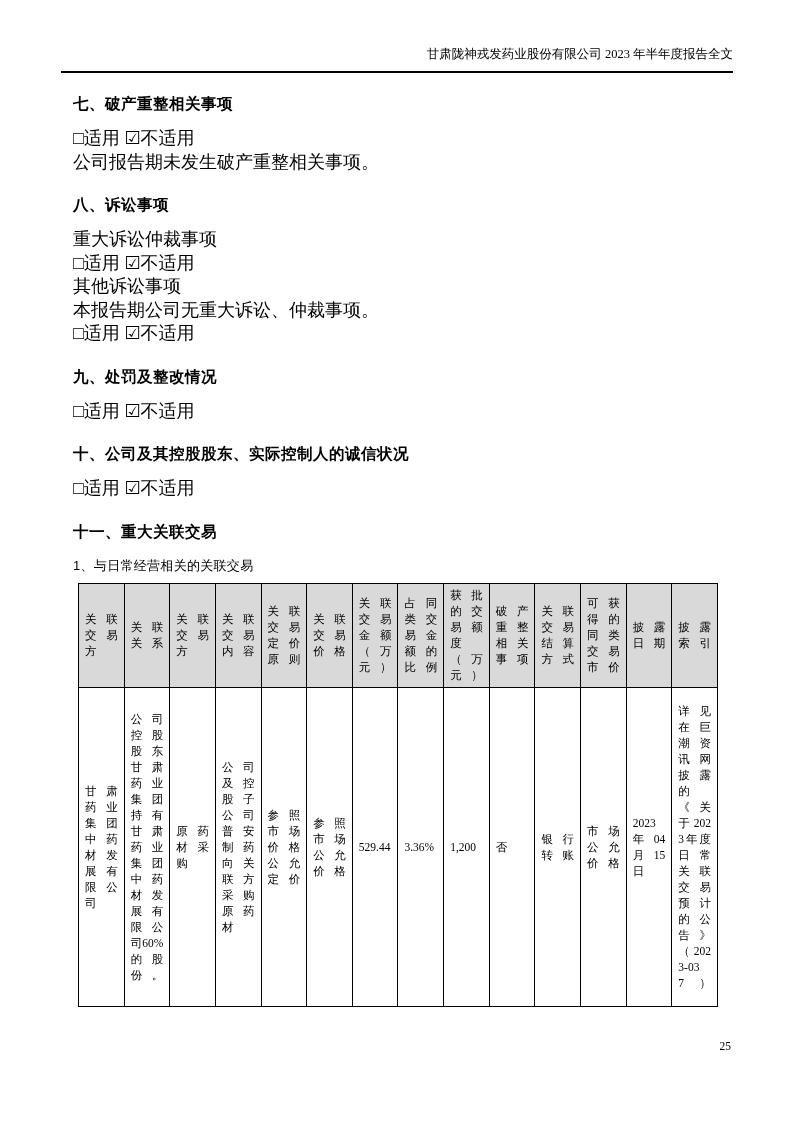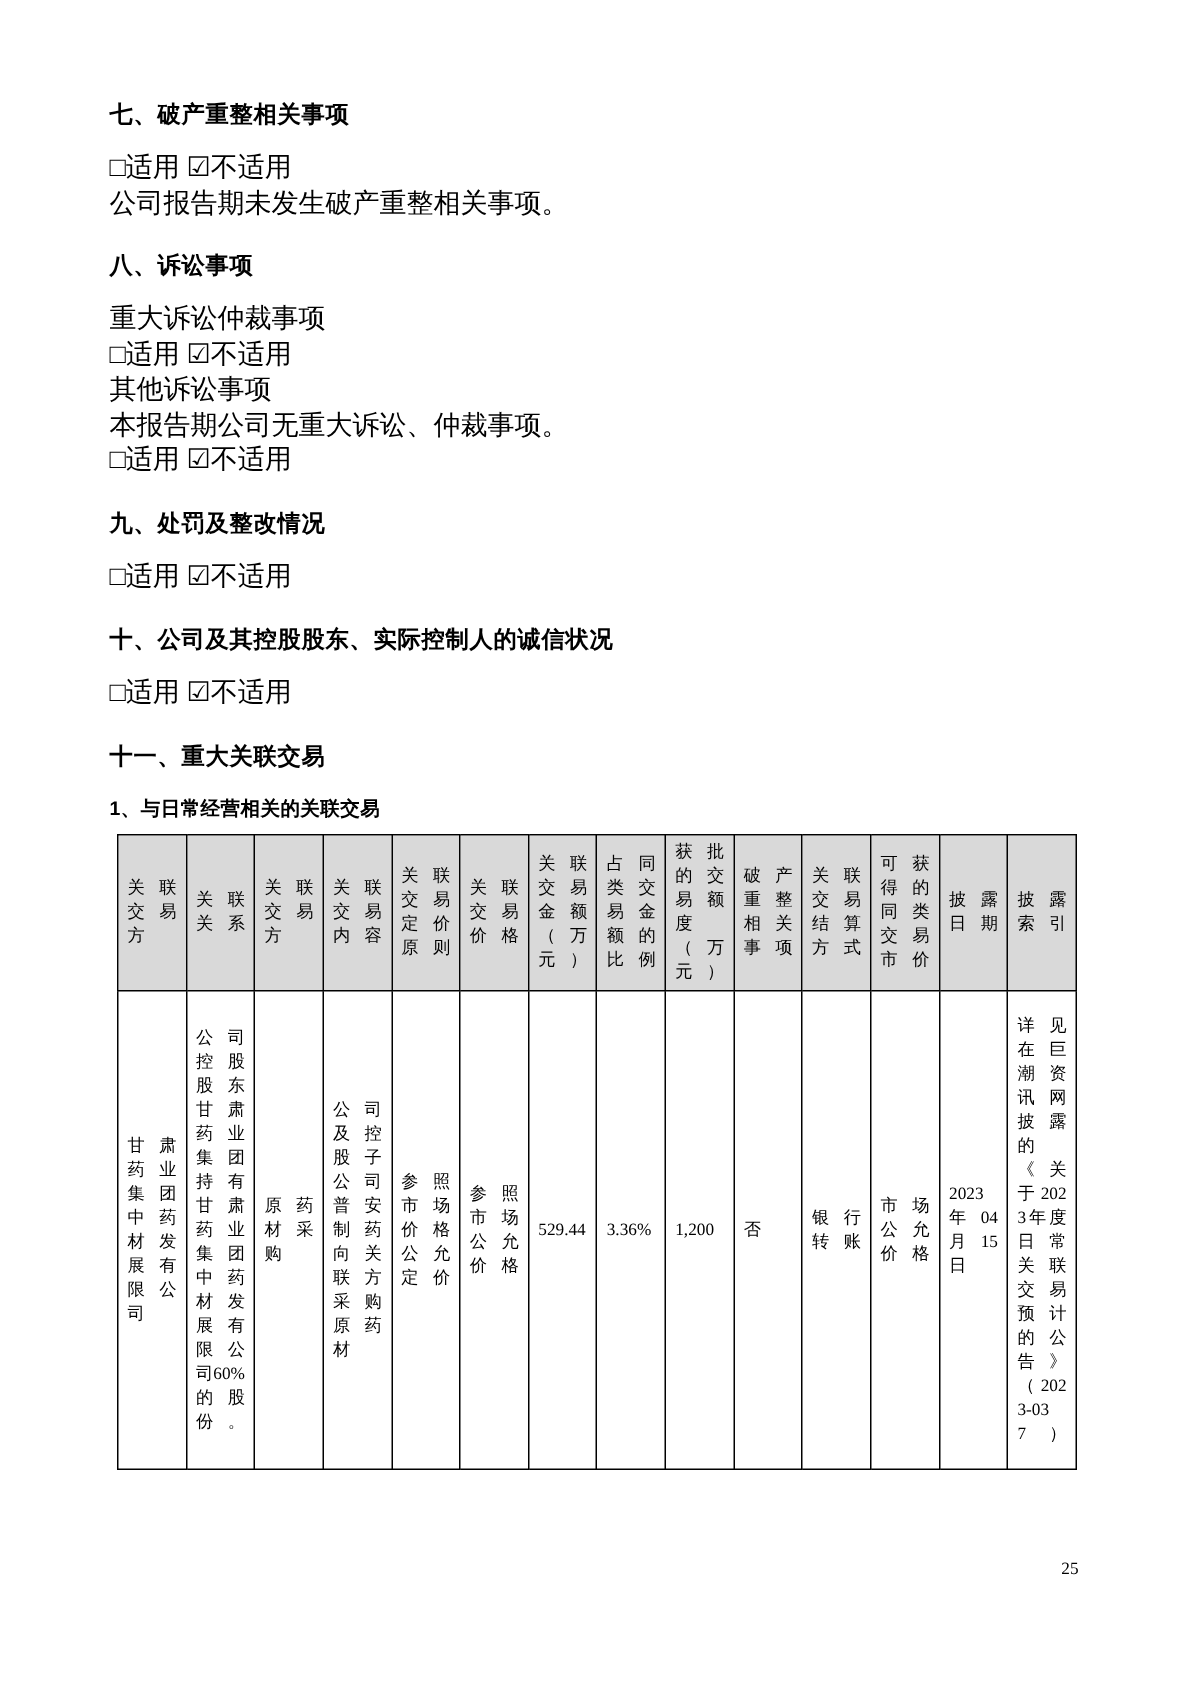--- a/index.html
+++ b/index.html
@@ -26,21 +26,21 @@
     font-size: 15.5px;
     line-height: 19px;
     font-weight: 700;
     margin: 21px 0 0 12px;
     letter-spacing: 0.5px;
   }
   h3.subsec {
     font-family: "Liberation Sans", "DejaVu Sans", sans-serif;
     font-size: 13px;
     line-height: 16px;
-    font-weight: 700;
+    font-weight: 400;
     margin: 17px 0 0 12px;
     letter-spacing: 0.3px;
   }
   .block { margin: 14px 0 0 12px; }
   .block p.line {
     margin: 0;
     font-size: 18px;
     line-height: 23.5px;
   }
   table.rpt {
@@ -59,29 +59,30 @@
     text-align: justify;
     text-align-last: justify;
     word-break: break-all;
     overflow: hidden;
   }
   table.rpt th { background: #d9d9d9; height: 99px; }
   table.rpt td { background: #ffffff; height: 314px; }
   .page-number {
     position: absolute;
     top: 1040px;
-    right: 74px;
+    right: 62px;
     font-size: 11.5px;
   }
 </style>
 </head>
 <body>
 
 <div class="sheet">
 
+  <div class="doc-header">甘肃陇神戎发药业股份有限公司 2023 年半年度报告全文</div>
 
   <h2 class="sec">七、破产重整相关事项</h2>
   <div class="block">
     <p class="line">□适用 ☑不适用</p>
     <p class="line">公司报告期未发生破产重整相关事项。</p>
   </div>
 
   <h2 class="sec">八、诉讼事项</h2>
   <div class="block">
     <p class="line">重大诉讼仲裁事项</p>

